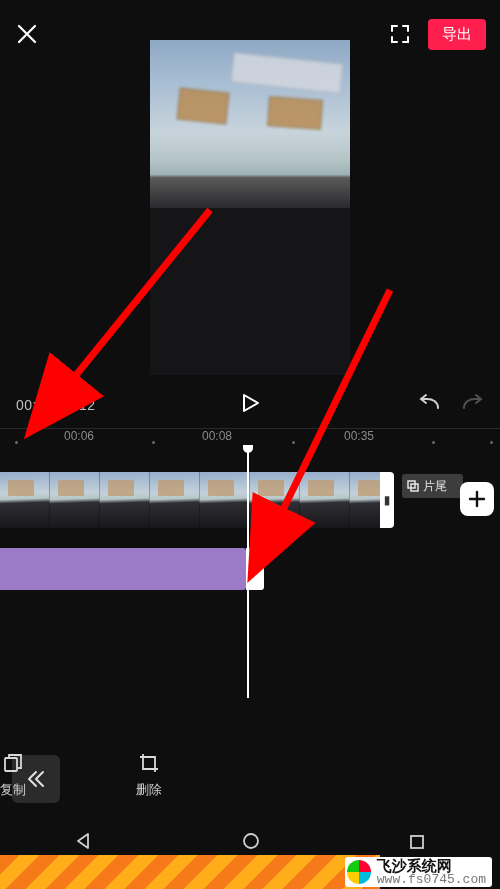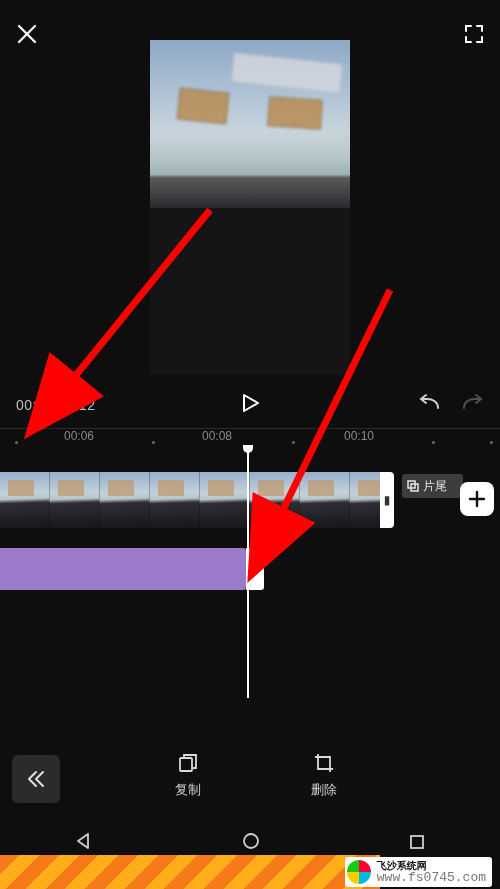--- a/index.html
+++ b/index.html
@@ -168,23 +168,21 @@
     width:48px; height:48px;
     background:#2b2b2b;
     border-radius:6px;
     display:flex; align-items:center; justify-content:center;
   }
   .bottom-tools{
     position:absolute;
     bottom:76px; left:0; right:0;
     height:62px;
     display:flex;
-    justify-content:center;
     gap:110px;
-    padding-left:12px;
   }
   .tool{
     display:flex; flex-direction:column; align-items:center; gap:6px;
     color:#cfcfcf;
     font-size:13px;
   }
   .tool .ic{width:24px;height:24px;display:flex;align-items:center;justify-content:center;}
   
   .navbar{
     position:absolute;
@@ -210,21 +208,21 @@
     padding:2px 6px 2px 2px;
     border-radius:3px;
     height:30px;
   }
   .watermark .fan{
     width:24px;height:24px;
     background: conic-gradient(#f03 0 90deg,#0bd 90deg 180deg,#fc0 180deg 270deg,#1c1 270deg 360deg);
     border-radius:50%;
   }
   .watermark .txt{display:flex;flex-direction:column;line-height:1;}
-  .watermark .t1{font-size:10px;font-weight:600;}
+  .watermark .t1{font-size:15px;font-weight:600;}
   .watermark .t2{font-size:13px;color:#777;font-family:Liberation Mono, monospace;}
   
   .arrow{position:absolute;pointer-events:none;}
   .arrow svg{overflow:visible;}
 </style>
 </head>
 <body>
 
 <div class="topbar">
   <div class="close-x">
@@ -235,20 +233,23 @@
   </div>
   <div class="right">
     <div class="fullscreen-ic">
       <svg width="22" height="22" viewBox="0 0 22 22" fill="none" stroke="#fff" stroke-width="2" stroke-linecap="round">
         <path d="M3 8V3h5"></path>
           <path d="M19 8V3h-5"></path>
           <path d="M3 14v5h5"></path>
           <path d="M19 14v5h-5"></path>
       </svg>
     </div>
+    <div class="export-btn">
+      <span>导出</span>
+    </div>
   </div>
 </div>
 
 <div class="preview">
   <div class="sky"></div>
     <div class="desk"></div>
   <div class="box b1"></div>
     <div class="box b2"></div>
     <div class="box b3"></div>
 </div>
@@ -277,21 +278,21 @@
     </div>
   </div>
 </div>
 
 <div class="ruler">
   <span class="dot" style="left:15px"></span>
   <span class="tick" style="left:64px">00:06</span>
   <span class="dot" style="left:152px"></span>
   <span class="tick" style="left:202px">00:08</span>
   <span class="dot" style="left:292px"></span>
-  <span class="tick" style="left:344px">00:10</span>
+  <span class="tick" style="left:344px">00:35</span>
   <span class="dot" style="left:432px"></span>
   <span class="dot" style="left:490px"></span>
 </div>
 
 <div class="timeline-area">
   <div class="video-track">
     <div class="thumb"></div>
       <div class="thumb"></div>
       <div class="thumb"></div>
       <div class="thumb"></div>

